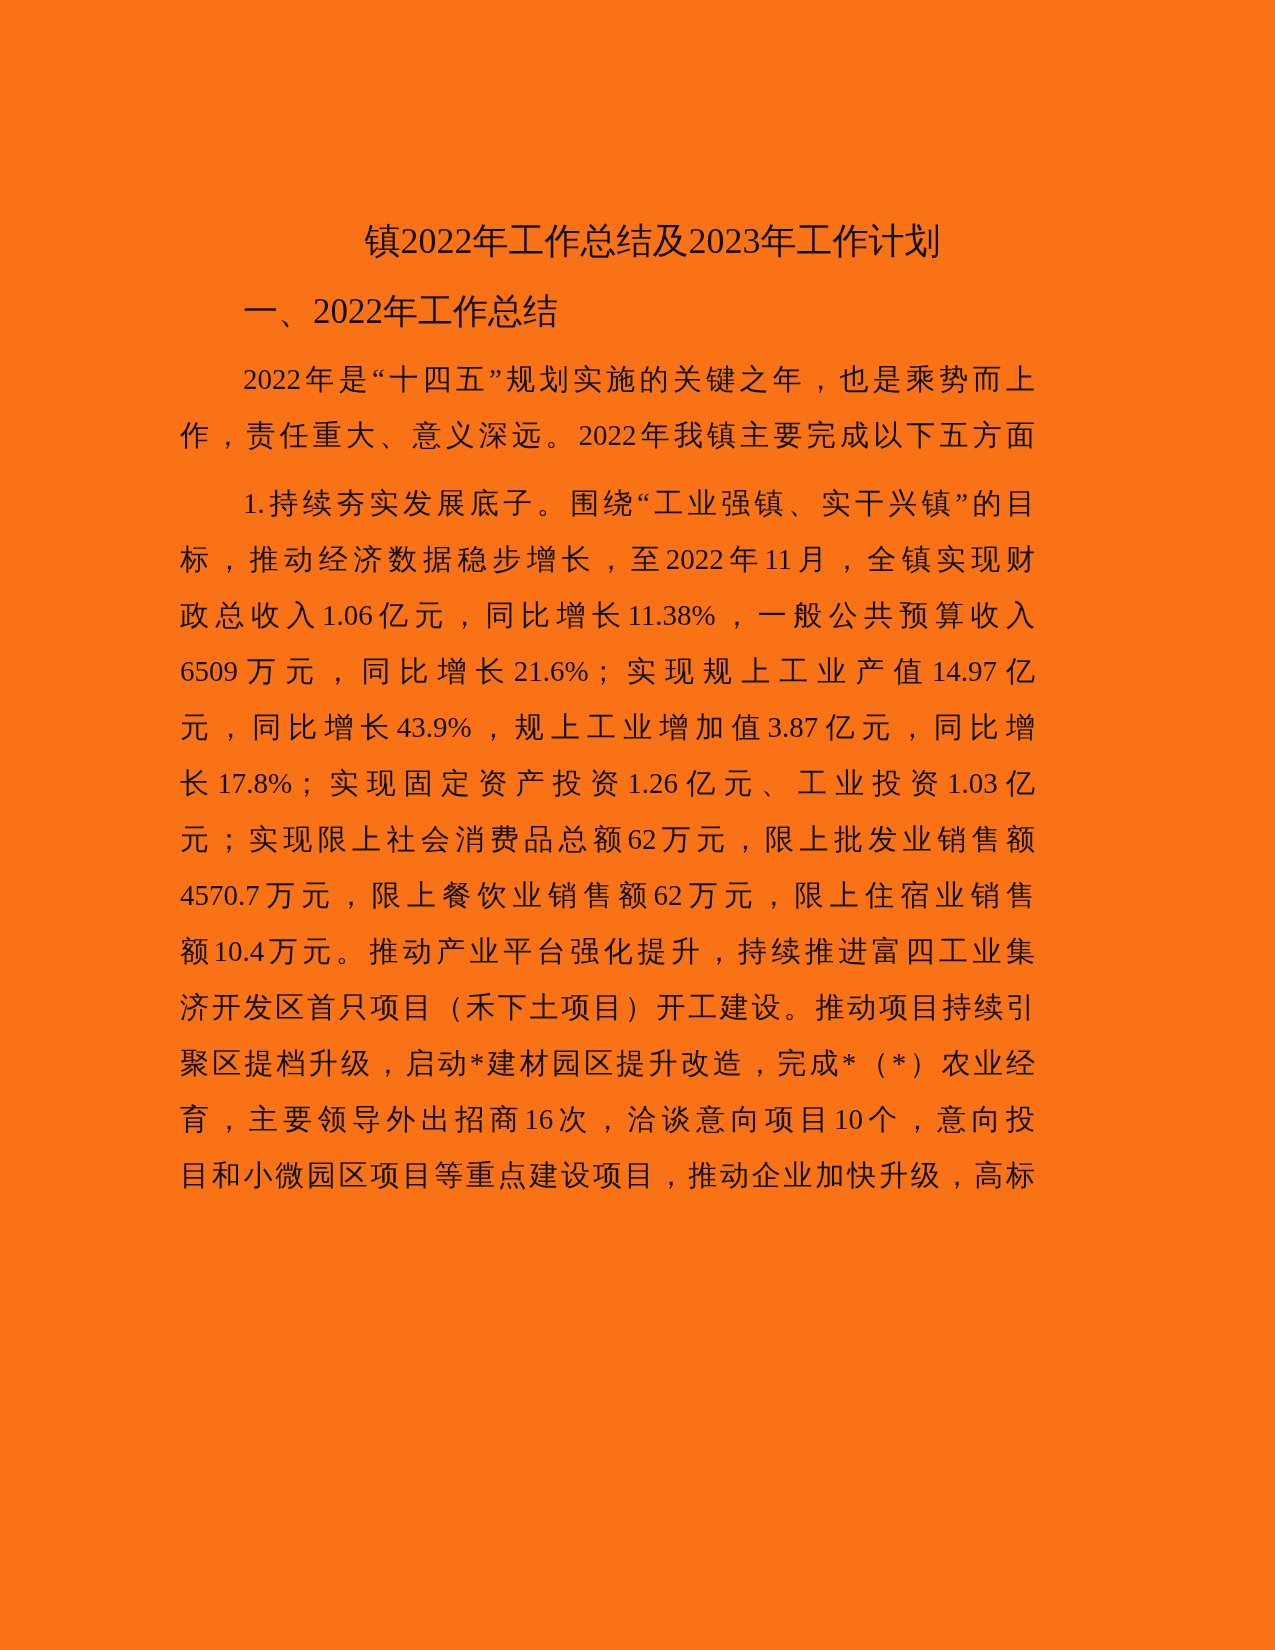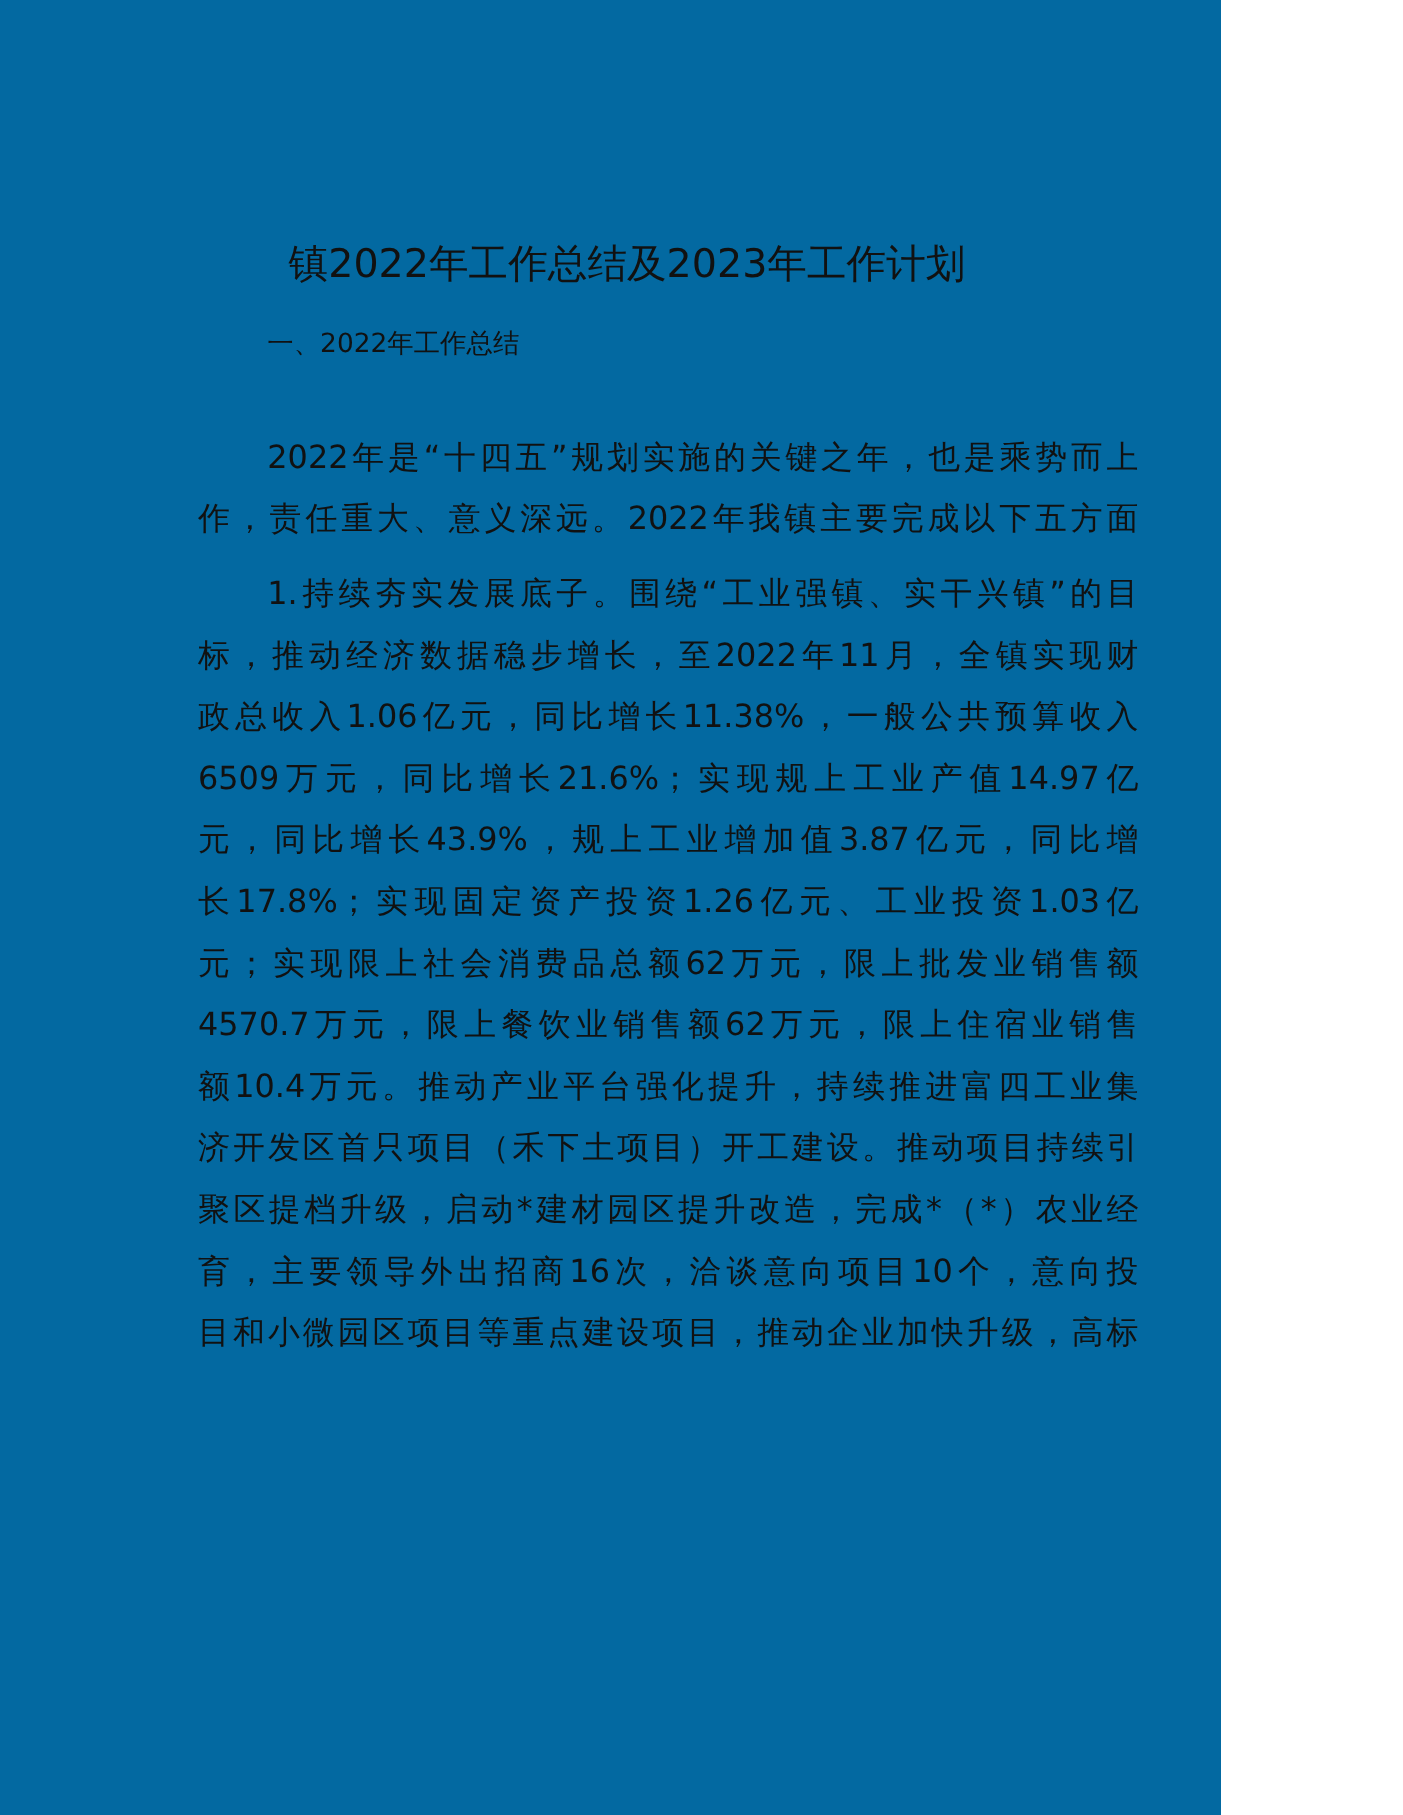--- a/index.html
+++ b/index.html
@@ -11,49 +11,49 @@
       width: 1275px;
       height: 1650px;
       position: relative;
       overflow: hidden;
       font-family: "DejaVu Sans", "Liberation Sans", sans-serif;
       color: #111111;
     }
     .page {
       position: absolute;
       left: 0; top: 0;
-      width: 1110px; height: 1650px;
-      background: #0369a1;
+      width: 1275px; height: 1650px;
+      background: #f97316;
+      font-family: Liberation Serif, serif;
     }
     .title {
       position: absolute;
       left: 0; right: 0;
       top: 216px;
       text-align: center;
       font-size: 36px;
       line-height: 50px;
       letter-spacing: 0px;
       padding-left: 30px;
       white-space: nowrap;
     }
     .heading {
       position: absolute;
       left: 243px;
       top: 290px;
-      font-size: 24px;
+      font-size: 35px;
       line-height: 44px;
       white-space: nowrap;
     }
     .body-lines {
       position: absolute;
       left: 180px;
       width: 855px;
       top: 357px;
       font-size: 29px;
-      margin-top: 36px;
     }
     .line {
       height: 56px;
       line-height: 44px;
       white-space: nowrap;
       text-align: justify;
       text-align-last: justify;
     }
     .line.indent {
       padding-left: 63px;

